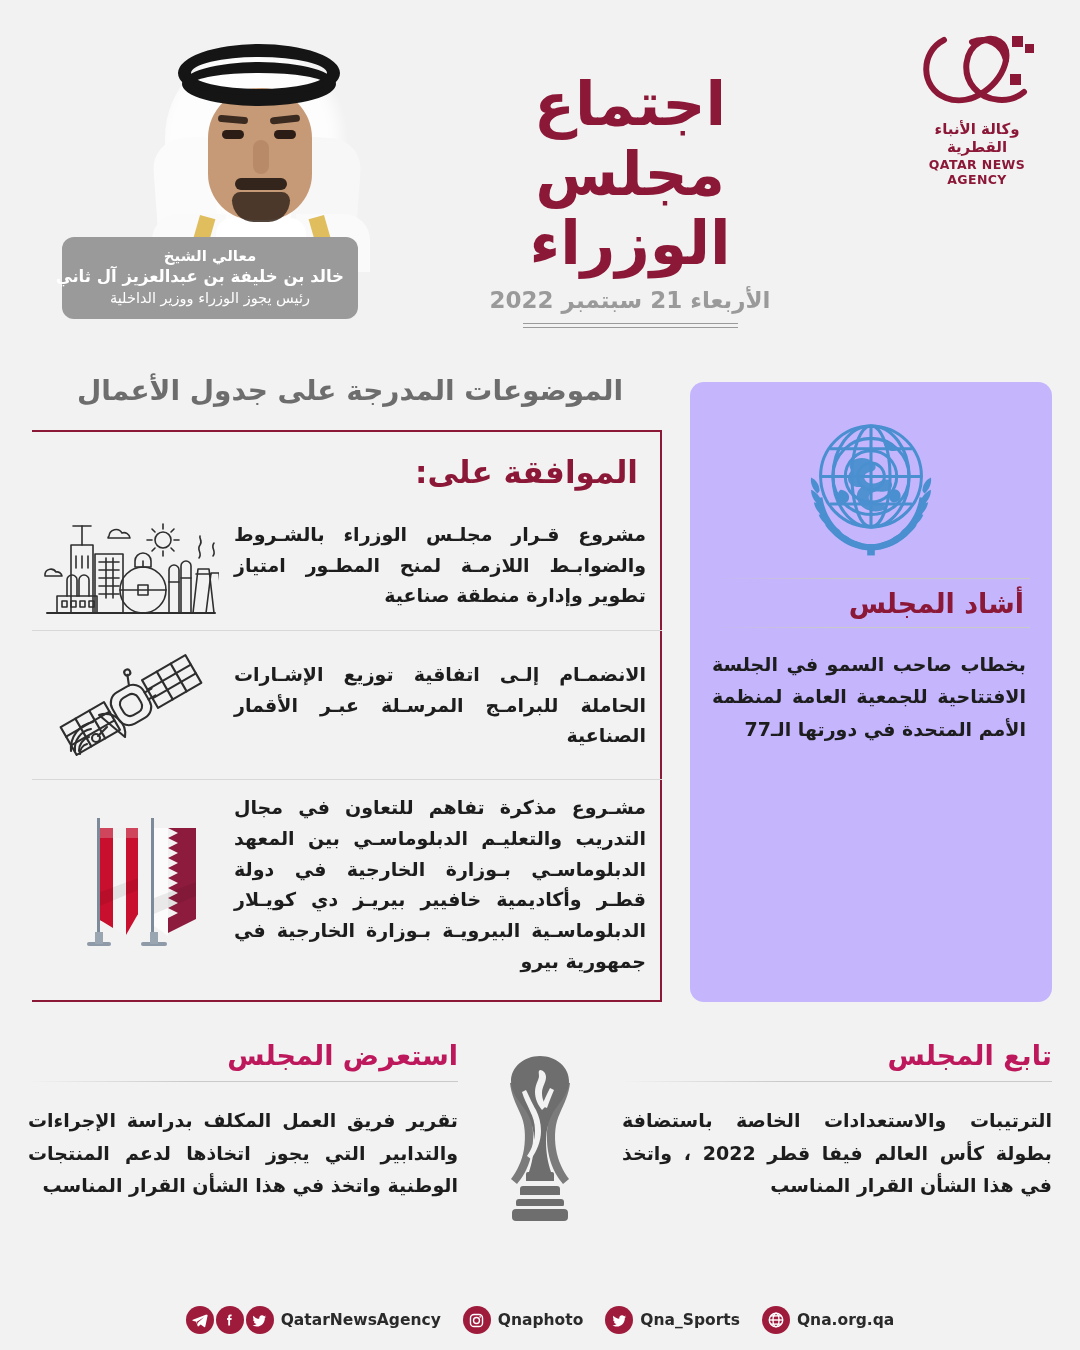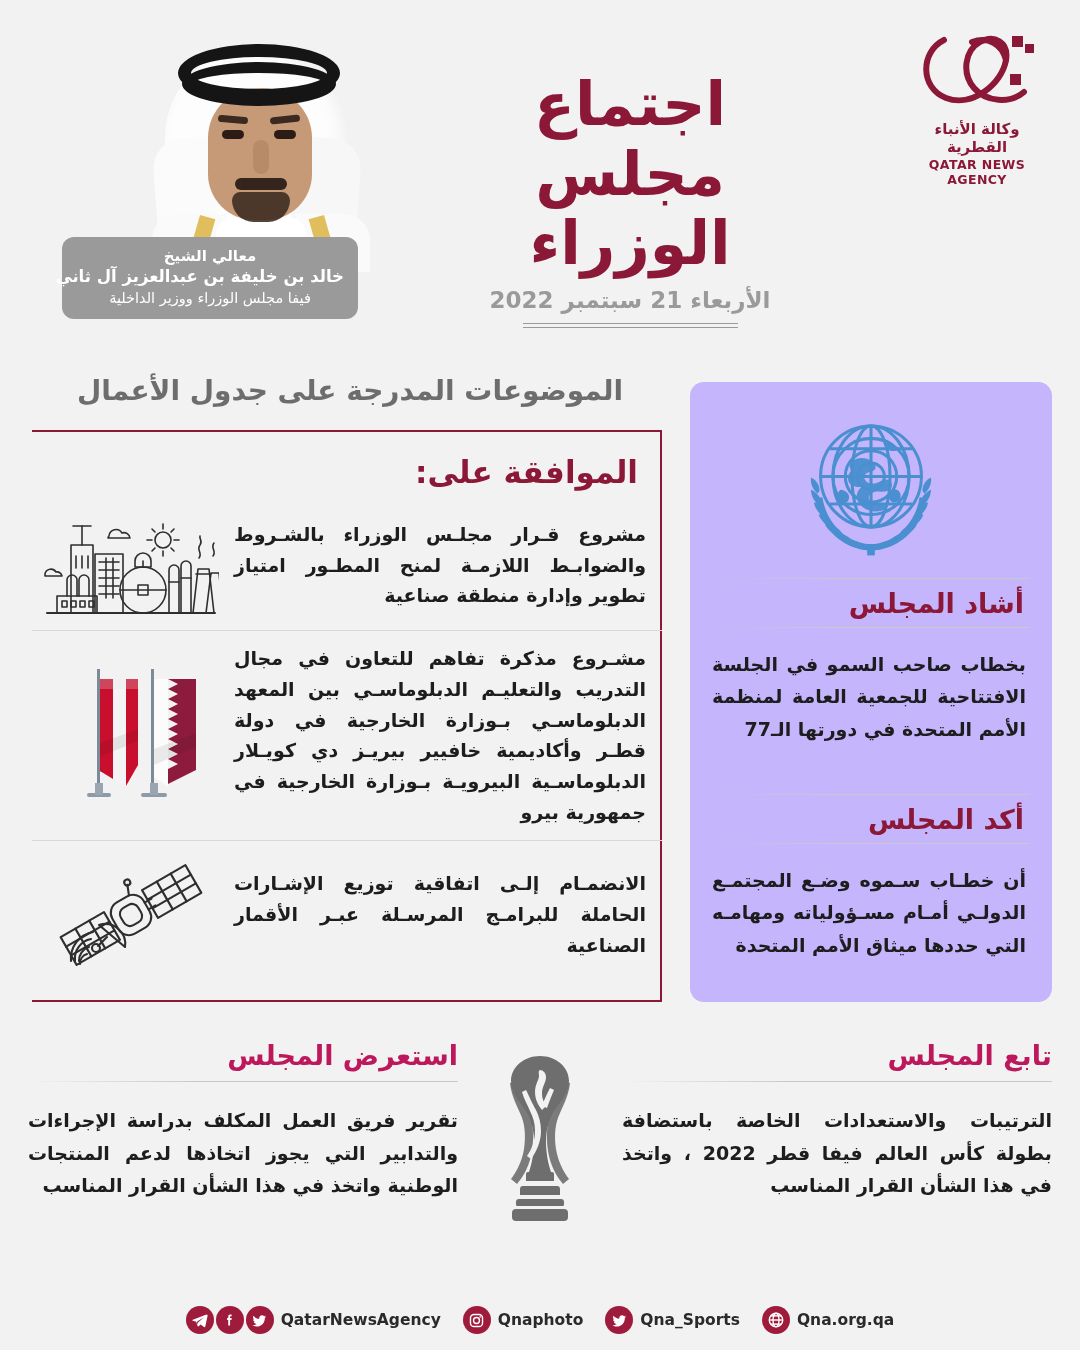--- a/index.html
+++ b/index.html
@@ -391,21 +391,21 @@
           <div class="beard"></div>
         </div>
         <div class="agal"></div>
         <div class="agal2"></div>
       </div>
     </div>
 
     <div class="name-plate">
       <div class="np-line1">معالي الشيخ</div>
       <div class="np-line2">خالد بن خليفة بن عبدالعزيز آل ثاني</div>
-      <div class="np-line3">فيفا مجلس الوزراء ووزير الداخلية</div>
+      <div class="np-line3">رئيس يجوز الوزراء ووزير الداخلية</div>
     </div>
 
     <div class="title-block">
       <div class="main-title">اجتماع</div>
       <div class="main-title">مجلس الوزراء</div>
     </div>
 
     <div class="date-block">
       <div class="date-text">الأربعاء 21 سبتمبر 2022</div>
       <div class="date-rules">
@@ -502,20 +502,59 @@
               <line x1="112" y1="36" x2="109" y2="39"></line>
             </g>
 
           <path d="M66 24 a7 7 0 0 1 13 -3 a6 6 0 0 1 8 5 h-22 a4 4 0 0 1 1 -2 z"></path>
           <path d="M2 62 a6 6 0 0 1 11 -2 a5 5 0 0 1 6 4 H2 z"></path>
         </svg>
       </div>
     </div>
 
     <div class="approve-item">
+      <div class="ai-text">الانضمـام إلـى اتفاقية توزيع الإشـارات الحاملة للبرامـج المرسـلة عبـر الأقمار الصناعية</div>
+      <div class="ai-icon">
+        <svg width="160" height="124" viewBox="0 0 160 124" fill="none" stroke="#2e2e2e" stroke-width="2.1" stroke-linecap="round" stroke-linejoin="round">
+          <g transform="rotate(-30 80 62)">
+
+            <rect x="62" y="44" width="36" height="36" rx="12"></rect>
+            <rect x="70" y="52" width="20" height="20" rx="7"></rect>
+
+            <rect x="8" y="46" width="50" height="32"></rect>
+            <line x1="8" y1="57" x2="58" y2="57"></line>
+              <line x1="8" y1="67" x2="58" y2="67"></line>
+            <line x1="25" y1="46" x2="25" y2="78"></line>
+              <line x1="41" y1="46" x2="41" y2="78"></line>
+
+            <rect x="102" y="46" width="50" height="32"></rect>
+            <line x1="102" y1="57" x2="152" y2="57"></line>
+              <line x1="102" y1="67" x2="152" y2="67"></line>
+            <line x1="119" y1="46" x2="119" y2="78"></line>
+              <line x1="135" y1="46" x2="135" y2="78"></line>
+
+            <line x1="88" y1="44" x2="92" y2="34"></line>
+              <circle cx="93" cy="32" r="3"></circle>
+            <line x1="98" y1="58" x2="106" y2="58"></line>
+            <line x1="98" y1="66" x2="106" y2="66"></line>
+          </g>
+
+          <path d="M48 72 a20 20 0 0 1 26 22 z"></path>
+          <line x1="56" y1="84" x2="47" y2="93"></line>
+          <circle cx="45" cy="95" r="4"></circle>
+
+          <path d="M38 94 a14 14 0 0 0 -10 14"></path>
+          <path d="M36 101 a10 10 0 0 0 -7 10"></path>
+          <path d="M40 86 a20 20 0 0 0 -16 22"></path>
+          <path d="M42 79 a27 27 0 0 0 -22 29"></path>
+        </svg>
+      </div>
+    </div>
+
+    <div class="approve-item">
       <div class="ai-text">مشـروع مذكرة تفاهم للتعاون في مجال التدريب والتعليـم الدبلوماسـي بين المعهد الدبلوماسـي بـوزارة الخارجية في دولة قطـر وأكاديمية خافيير بيريـز دي كويـلار الدبلوماسـية البيرويـة بـوزارة الخارجية في جمهورية بيرو</div>
       <div class="ai-icon">
         <svg width="160" height="160" viewBox="0 0 160 160">
 
           <g>
             <rect x="46" y="14" width="3" height="124" fill="#7c8a99"></rect>
             <path d="M49 24 h38 v86 l-19 14 l-19 -8 z" fill="#d6module"></path>
             <path d="M49 24 h13 v100 l-13 -8 z" fill="#c8102e"></path>
             <path d="M62 24 h13 v107 l-13 -7 z" fill="#f4f4f4"></path>
             <path d="M75 24 h12 v86 l-12 21 z" fill="#c8102e"></path>
@@ -526,59 +565,20 @@
           </g>
 
           <g>
             <rect x="100" y="14" width="3" height="124" fill="#7c8a99"></rect>
             <path d="M103 24 h14 v108 l-14 -10 z" fill="#fbfbfb"></path>
             <path d="M117 24 l10 5 l-10 5 l10 5 l-10 5 l10 5 l-10 5 l10 5 l-10 5 l10 5 l-10 5 l10 5 l-10 5 l10 5 l-10 5 l10 5 l-10 5 l10 5 l-10 5 v15 l28 -14 V24 z" fill="#8d1b3d"></path>
             <path d="M103 94 l42 -16 v14 l-42 18 z" fill="#000" opacity=".07"></path>
             <rect x="90" y="138" width="26" height="4" rx="2" fill="#8e9aa8"></rect>
             <rect x="99" y="128" width="8" height="12" fill="#9aa5b2"></rect>
           </g>
-        </svg>
-      </div>
-    </div>
-
-    <div class="approve-item">
-      <div class="ai-text">الانضمـام إلـى اتفاقية توزيع الإشـارات الحاملة للبرامـج المرسـلة عبـر الأقمار الصناعية</div>
-      <div class="ai-icon">
-        <svg width="160" height="124" viewBox="0 0 160 124" fill="none" stroke="#2e2e2e" stroke-width="2.1" stroke-linecap="round" stroke-linejoin="round">
-          <g transform="rotate(-30 80 62)">
-
-            <rect x="62" y="44" width="36" height="36" rx="12"></rect>
-            <rect x="70" y="52" width="20" height="20" rx="7"></rect>
-
-            <rect x="8" y="46" width="50" height="32"></rect>
-            <line x1="8" y1="57" x2="58" y2="57"></line>
-              <line x1="8" y1="67" x2="58" y2="67"></line>
-            <line x1="25" y1="46" x2="25" y2="78"></line>
-              <line x1="41" y1="46" x2="41" y2="78"></line>
-
-            <rect x="102" y="46" width="50" height="32"></rect>
-            <line x1="102" y1="57" x2="152" y2="57"></line>
-              <line x1="102" y1="67" x2="152" y2="67"></line>
-            <line x1="119" y1="46" x2="119" y2="78"></line>
-              <line x1="135" y1="46" x2="135" y2="78"></line>
-
-            <line x1="88" y1="44" x2="92" y2="34"></line>
-              <circle cx="93" cy="32" r="3"></circle>
-            <line x1="98" y1="58" x2="106" y2="58"></line>
-            <line x1="98" y1="66" x2="106" y2="66"></line>
-          </g>
-
-          <path d="M48 72 a20 20 0 0 1 26 22 z"></path>
-          <line x1="56" y1="84" x2="47" y2="93"></line>
-          <circle cx="45" cy="95" r="4"></circle>
-
-          <path d="M38 94 a14 14 0 0 0 -10 14"></path>
-          <path d="M36 101 a10 10 0 0 0 -7 10"></path>
-          <path d="M40 86 a20 20 0 0 0 -16 22"></path>
-          <path d="M42 79 a27 27 0 0 0 -22 29"></path>
         </svg>
       </div>
     </div>
   </div>
 
   <div class="un-card">
 
     <svg class="un-emblem" viewBox="0 0 180 166">
       <g fill="none" stroke="#4a8fd0" stroke-width="3.2">
         <circle cx="90" cy="74" r="14"></circle>
@@ -623,26 +623,20 @@
       </g>
     </svg>
 
     <div class="card-block cb1">
       <div class="cb-rule-top"></div>
       <div class="cb-head">أشاد المجلس</div>
       <div class="cb-rule-bot"></div>
       <div class="cb-body">بخطاب صاحب السمو في الجلسة الافتتاحية للجمعية العامة لمنظمة الأمم المتحدة في دورتها الـ77</div>
     </div>
 
-    <div class="card-block cb2">
-      <div class="cb-rule-top"></div>
-      <div class="cb-head">أكد المجلس</div>
-      <div class="cb-rule-bot"></div>
-      <div class="cb-body">أن خطـاب سـموه وضـع المجتمـع الدولـي أمـام مسـؤولياته ومهامـه التي حددها ميثاق الأمم المتحدة</div>
-    </div>
   </div>
 
   <div class="bottom">
 
     <div class="bcol bcol-right">
       <div class="b-head">تابع المجلس</div>
       <div class="b-rule"></div>
       <div class="b-body">الترتيبات والاستعدادات الخاصة باستضافة بطولة كأس العالم فيفا قطر 2022 ، واتخذ في هذا الشأن القرار المناسب</div>
     </div>
 

